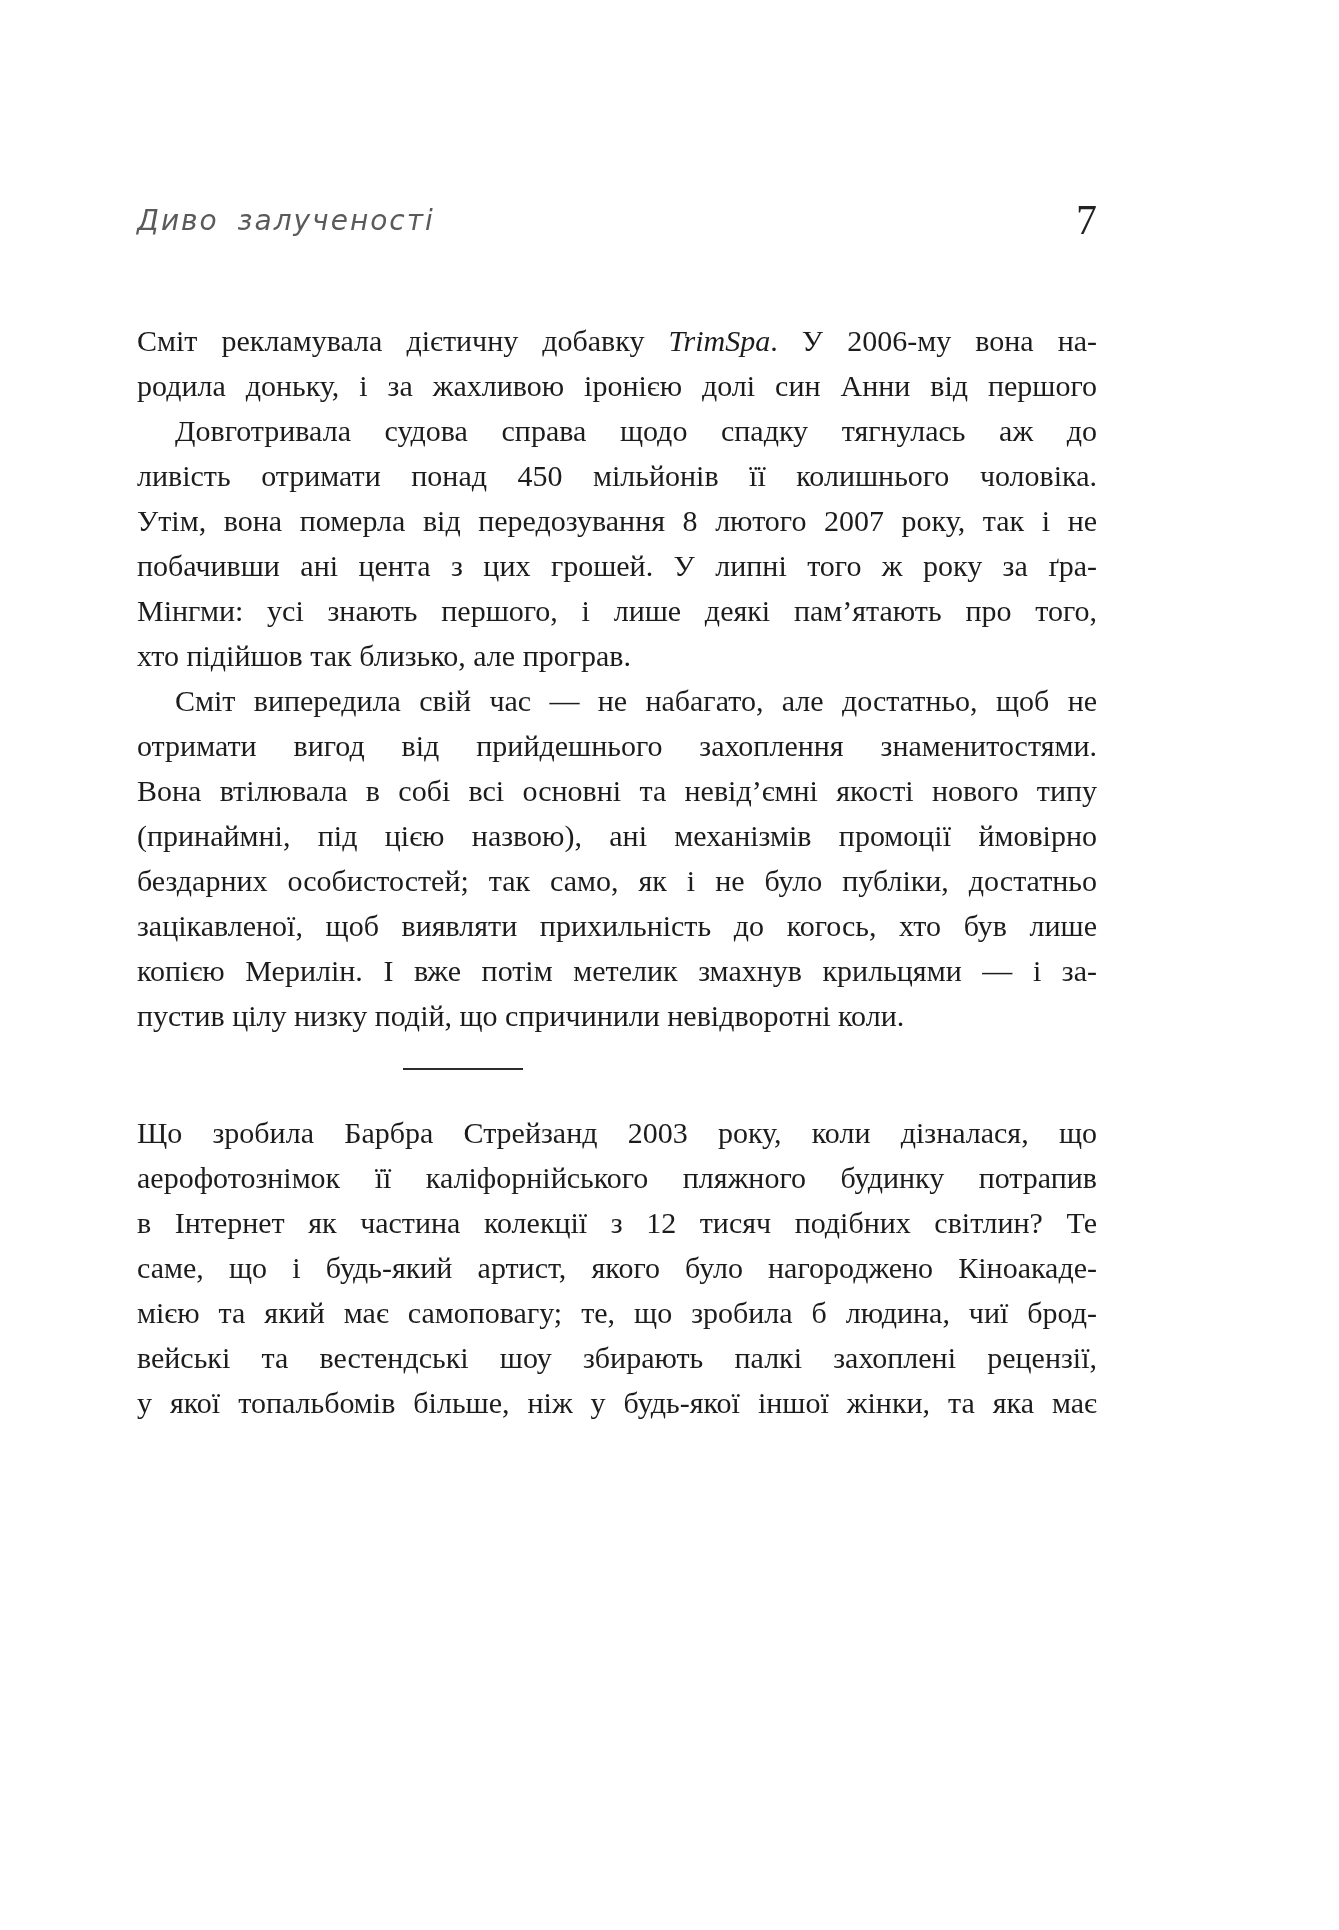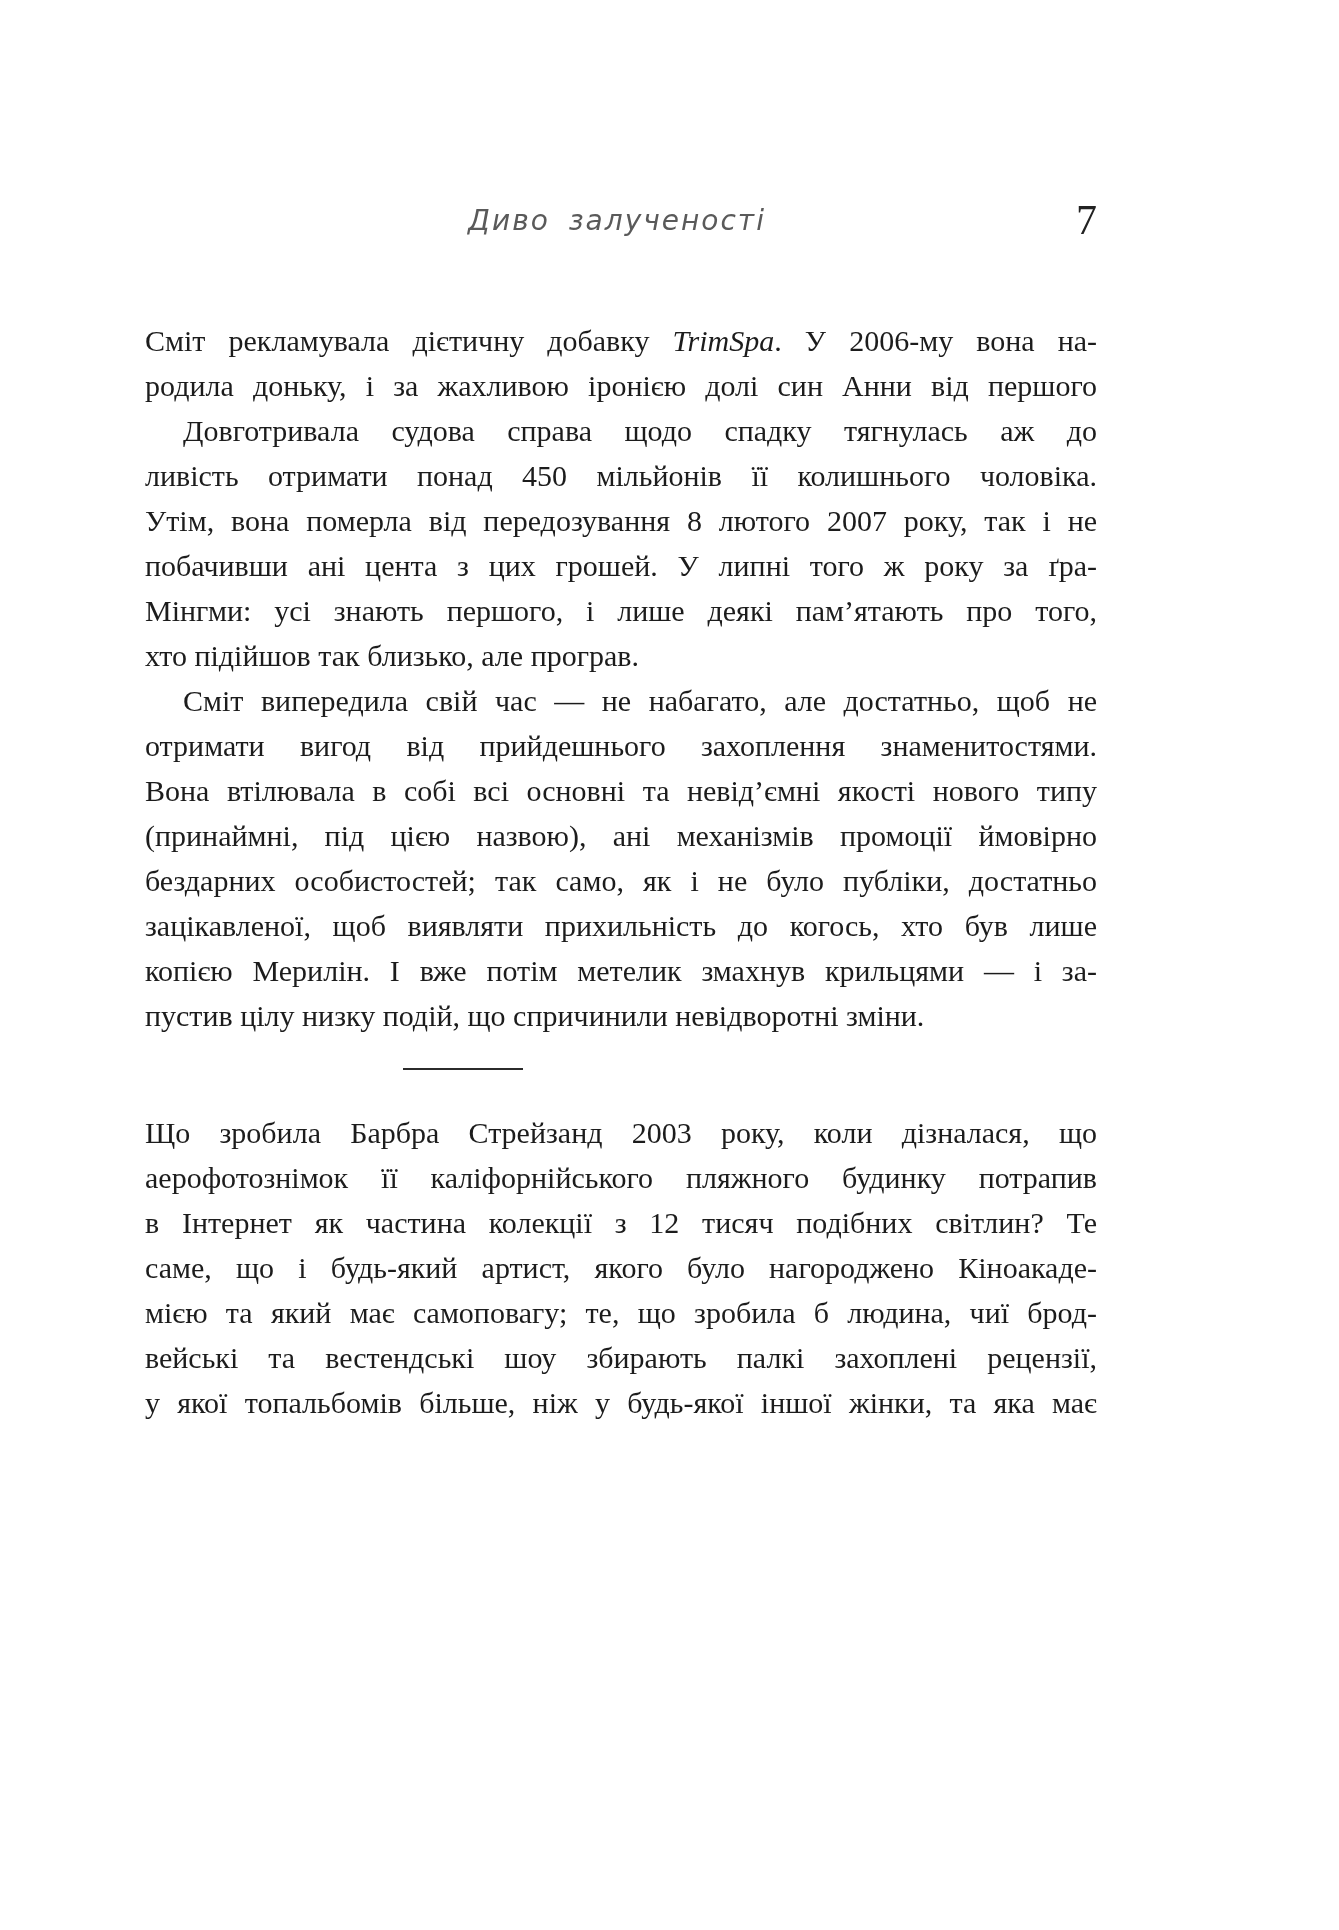--- a/index.html
+++ b/index.html
@@ -11,21 +11,20 @@
     background: #ffffff;
     font-family: "Liberation Serif", serif;
     color: #1c1c1c;
     overflow: hidden;
   }
   .running-head {
     position: absolute;
     top: 204px;
     left: 137px;
     width: 960px;
-    text-align: center;
     font-family: "DejaVu Sans", sans-serif;
     font-style: italic;
     font-size: 28px;
     letter-spacing: 2px;
     color: #5a5a5a;
     word-spacing: 8px;
   }
   .page-number {
     position: absolute;
     top: 196px;
@@ -40,21 +39,20 @@
     top: 318px;
     left: 137px;
     width: 960px;
     font-size: 30px;
     line-height: 45px;
   }
   .text-line {
     text-align: justify;
     text-align-last: justify;
     white-space: normal;
-    margin-left: 8px;
   }
   .text-line.last-line { text-align-last: left; }
   .text-line.indented { text-indent: 38px; }
   .seg-italic { font-style: italic; }
   .separator {
     width: 120px;
     height: 0;
     border-top: 2px solid #2b2b2b;
     margin: 30px 0 40px 266px;
   }
@@ -74,21 +72,21 @@
       <div class="text-line"><span>побачивши ані цента з цих грошей. У липні того ж року за ґра-</span></div>
       <div class="text-line"><span>Мінгми: усі знають першого, і лише деякі пам’ятають про того,</span></div>
       <div class="text-line last-line"><span>хто підійшов так близько, але програв.</span></div>
       <div class="text-line indented"><span>Сміт випередила свій час — не набагато, але достатньо, щоб не</span></div>
       <div class="text-line"><span>отримати вигод від прийдешнього захоплення знаменитостями.</span></div>
       <div class="text-line"><span>Вона втілювала в собі всі основні та невід’ємні якості нового типу</span></div>
       <div class="text-line"><span>(принаймні, під цією назвою), ані механізмів промоції ймовірно</span></div>
       <div class="text-line"><span>бездарних особистостей; так само, як і не було публіки, достатньо</span></div>
       <div class="text-line"><span>зацікавленої, щоб виявляти прихильність до когось, хто був лише</span></div>
       <div class="text-line"><span>копією Мерилін. І вже потім метелик змахнув крильцями — і за-</span></div>
-      <div class="text-line last-line"><span>пустив цілу низку подій, що спричинили невідворотні зміни.</span></div>
+      <div class="text-line last-line"><span>пустив цілу низку подій, що спричинили невідворотні коли.</span></div>
       <div class="separator"></div>
       <div class="text-line"><span>Що зробила Барбра Стрейзанд 2003 року, коли дізналася, що</span></div>
       <div class="text-line"><span>аерофотознімок її каліфорнійського пляжного будинку потрапив</span></div>
       <div class="text-line"><span>в Інтернет як частина колекції з 12 тисяч подібних світлин? Те</span></div>
       <div class="text-line"><span>саме, що і будь-який артист, якого було нагороджено Кіноакаде-</span></div>
       <div class="text-line"><span>мією та який має самоповагу; те, що зробила б людина, чиї брод-</span></div>
       <div class="text-line"><span>вейські та вестендські шоу збирають палкі захоплені рецензії,</span></div>
       <div class="text-line"><span>у якої топальбомів більше, ніж у будь-якої іншої жінки, та яка має</span></div>
     </div>
 </div>

